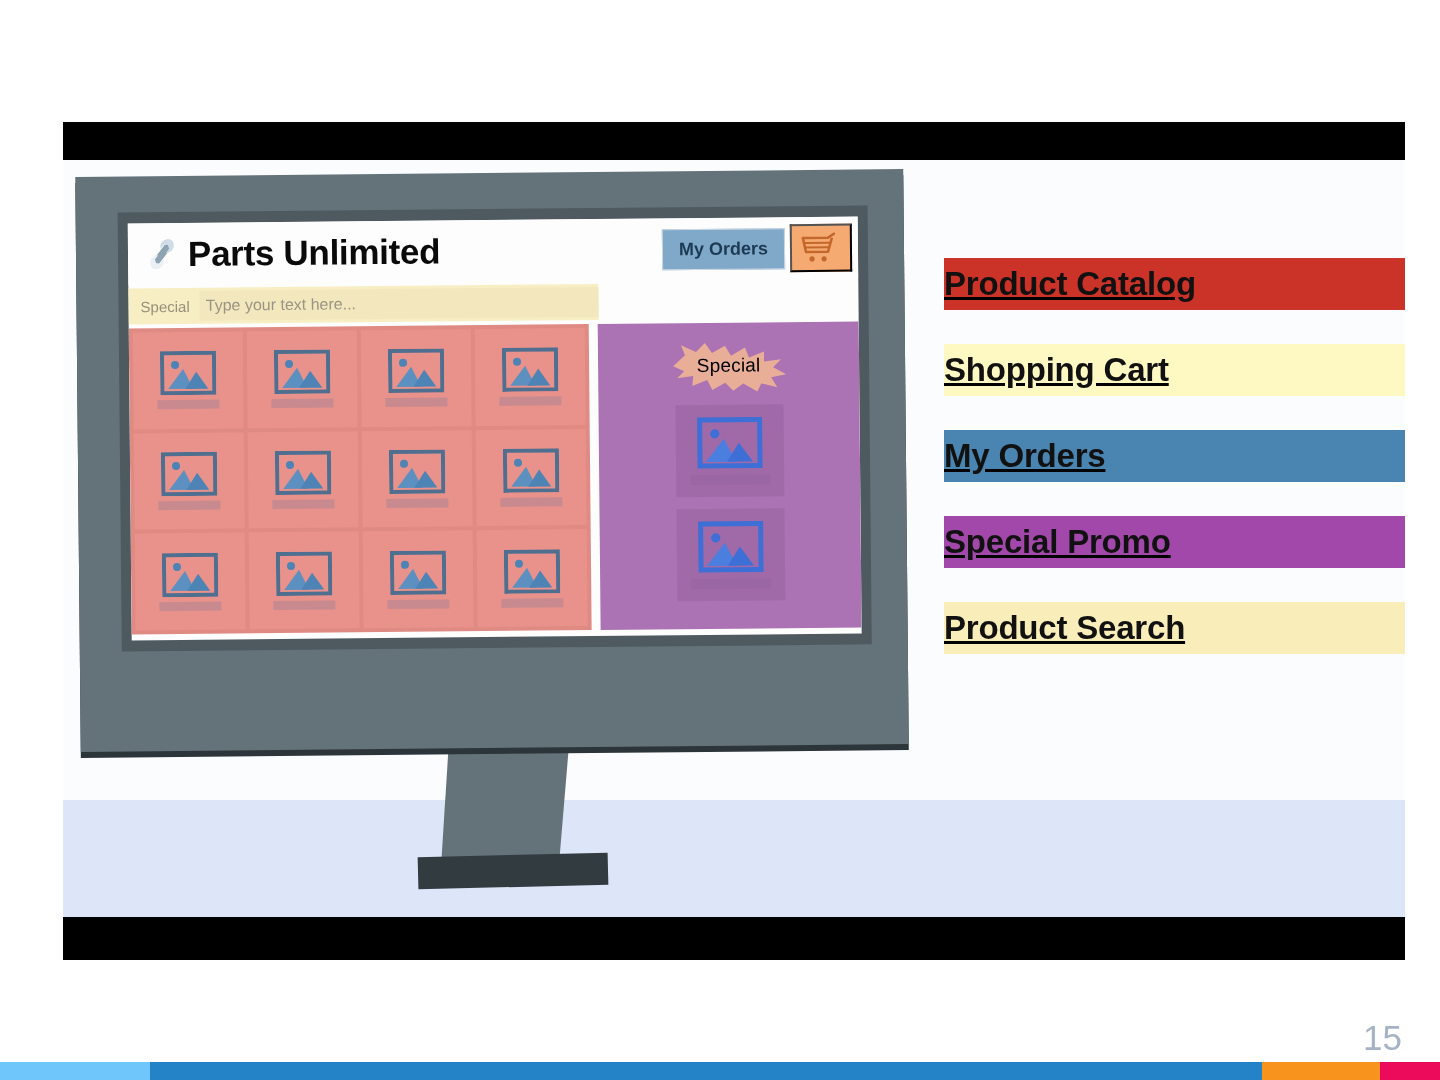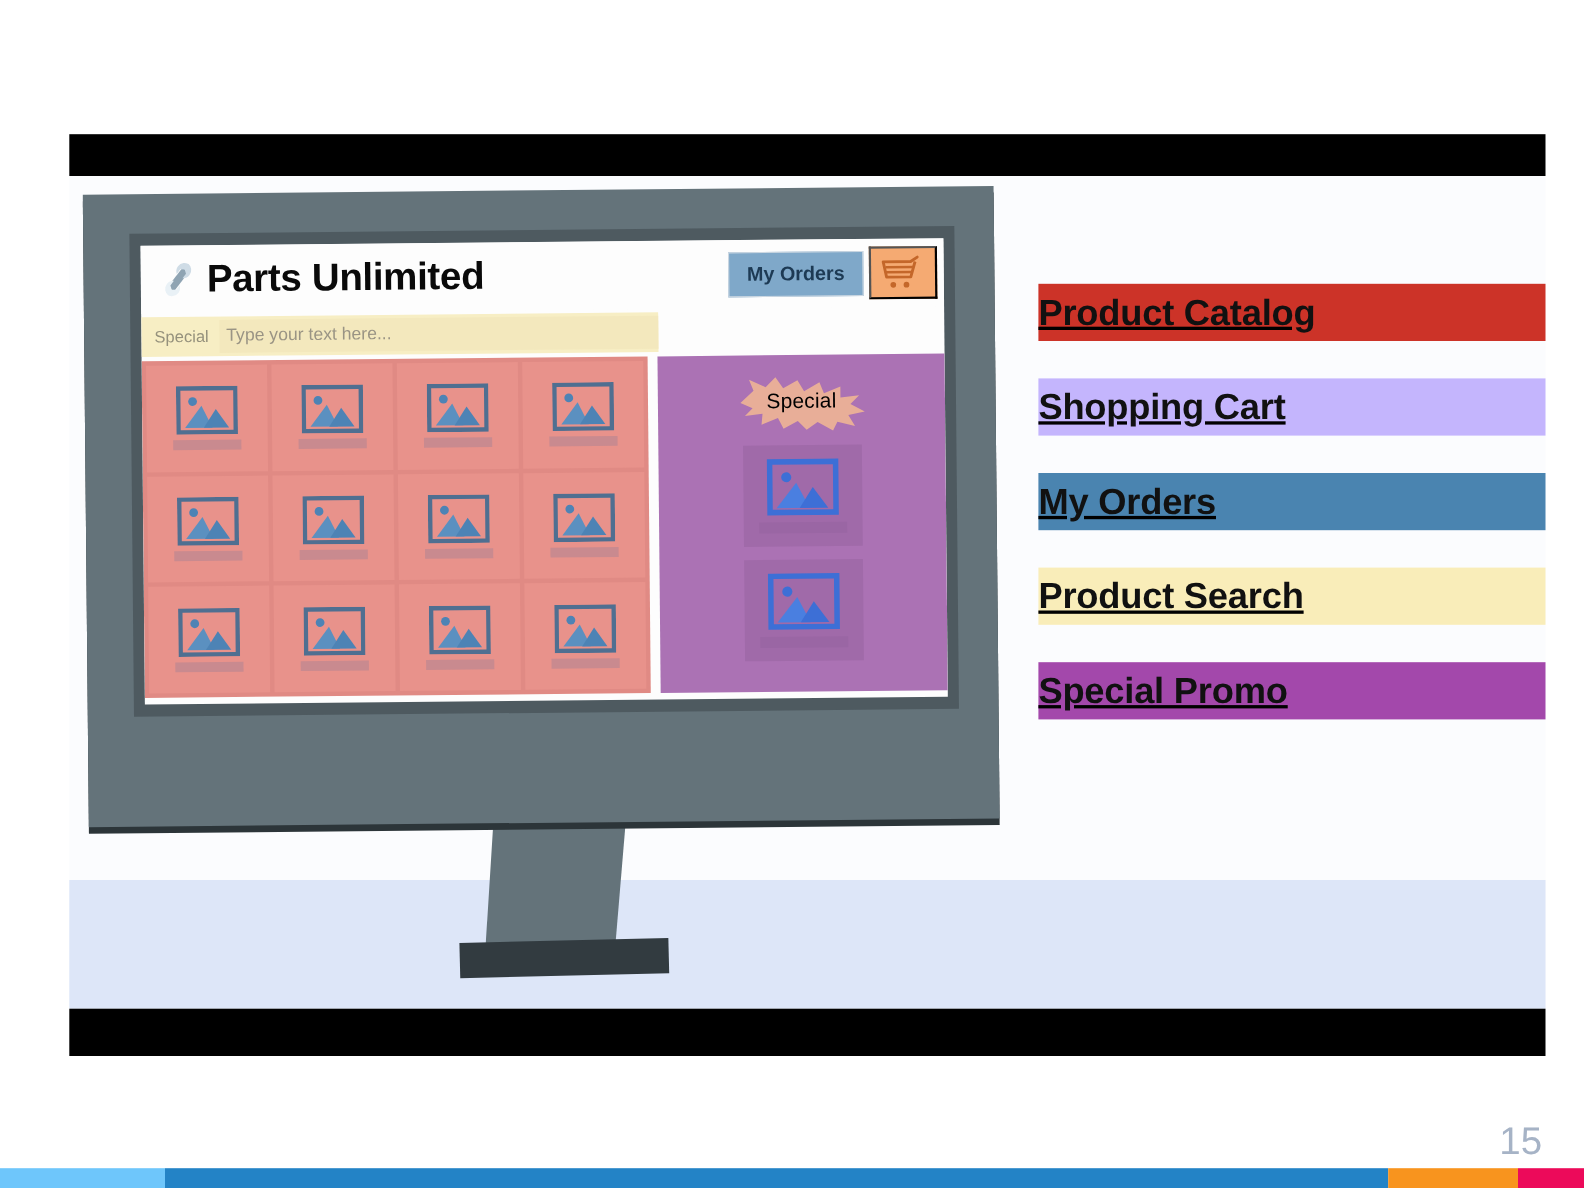--- a/index.html
+++ b/index.html
@@ -432,31 +432,31 @@
       </div>
 
     </div>
   </div>
 </div>
 
 <div class="legend">
   <div class="legend-bar" style="background:#cc3328">
     <span class="legend-text">Product Catalog</span>
   </div>
-  <div class="legend-bar" style="background:#c4b5fd">
+  <div class="legend-bar" style="background:#fef9c3">
     <span class="legend-text">Shopping Cart</span>
   </div>
   <div class="legend-bar" style="background:#4a84b0">
     <span class="legend-text">My Orders</span>
   </div>
+  <div class="legend-bar" style="background:#a348ab">
+    <span class="legend-text">Special Promo</span>
+  </div>
   <div class="legend-bar" style="background:#f9edb9">
     <span class="legend-text">Product Search</span>
-  </div>
-  <div class="legend-bar" style="background:#a348ab">
-    <span class="legend-text">Special Promo</span>
   </div>
 </div>
 
 <div class="page-number">15</div>
 
 <div class="color-strip">
   <div class="strip-seg" style="background:#6ec6fb;width:150px"></div>
   <div class="strip-seg" style="background:#2383c6;width:1112px"></div>
   <div class="strip-seg" style="background:#f8941e;width:118px"></div>
   <div class="strip-seg" style="background:#ec0a5a;width:60px"></div>

